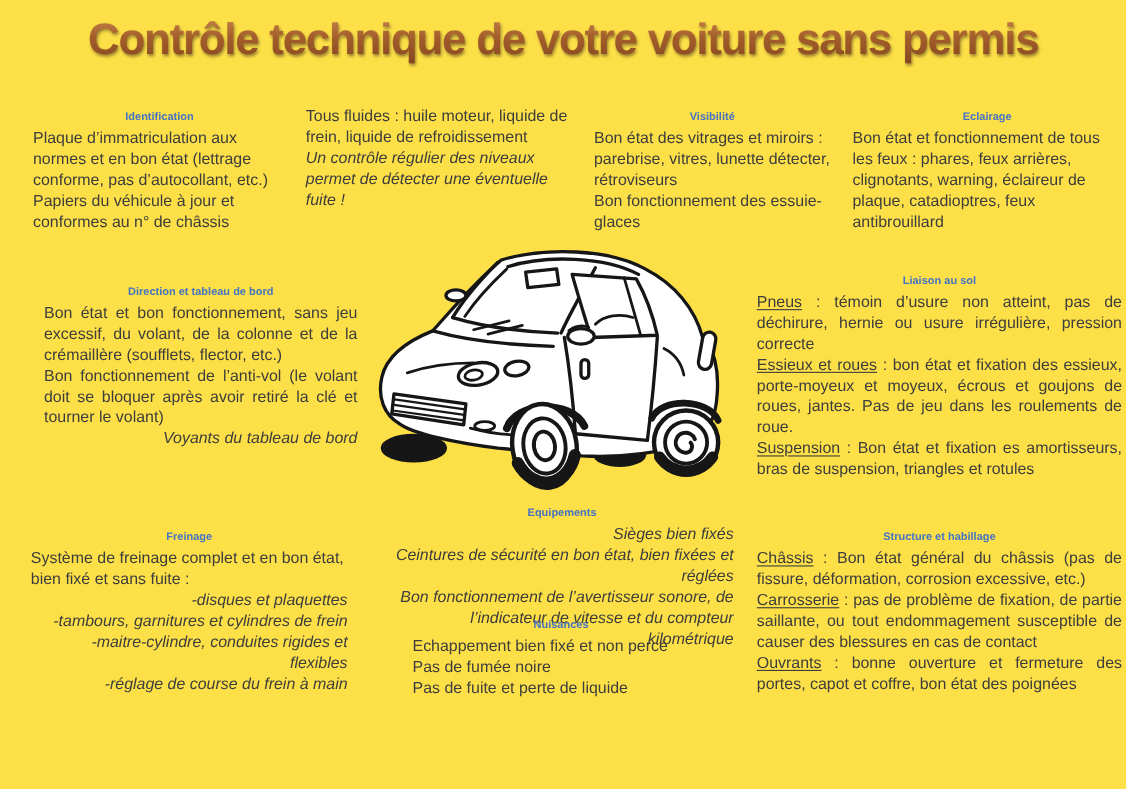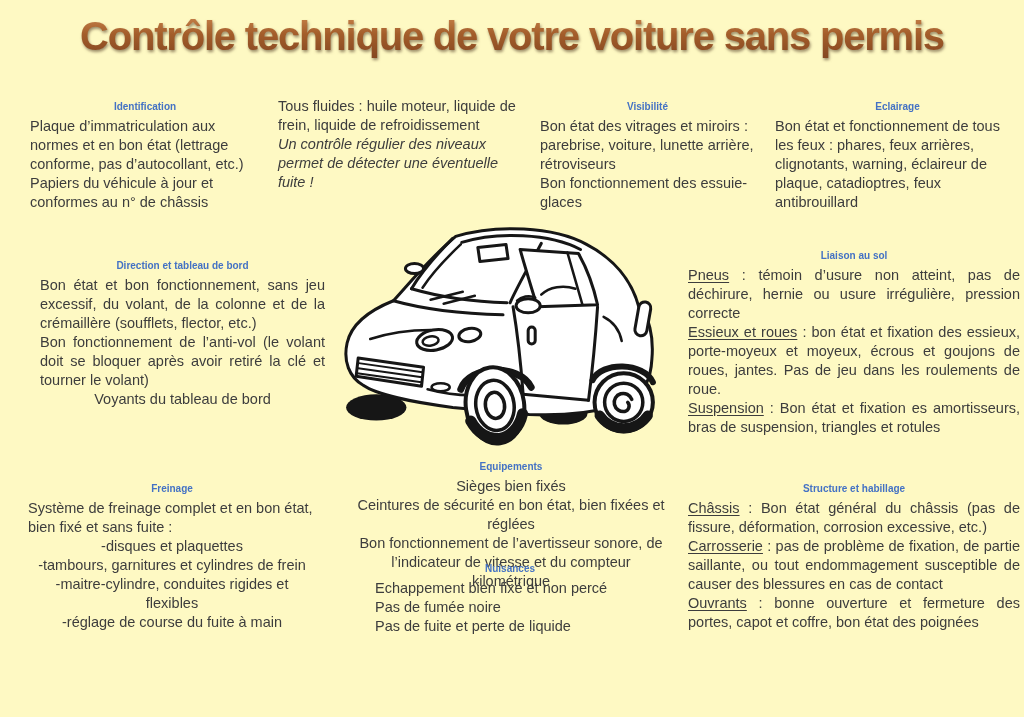--- a/index.html
+++ b/index.html
@@ -1,36 +1,36 @@
 <!DOCTYPE html>
 <html><head>
 <meta charset="utf-8">
 <style>
   * { margin:0; padding:0; box-sizing:border-box; }
   html,body { background:#fff; }
   .page {
-    position:relative; width:1024px; height:717px; background:#fef9c3;
+    position:relative; width:1024px; height:717px; background:#fde047;
     font-family:"Liberation Sans", sans-serif; overflow:hidden;
   }
   .title {
     position:absolute; left:0; top:14px; width:1024px; text-align:center;
     font-size:40px; font-weight:700; letter-spacing:-1.2px;
     background:linear-gradient(180deg,#c9854d 0%, #a35d2a 45%, #834620 100%);
     -webkit-background-clip:text; background-clip:text;
     color:transparent; -webkit-text-fill-color:transparent;
     filter:drop-shadow(1px 2px 1.5px rgba(70,45,25,0.55));
   }
   .sec { position:absolute; }
   .sec h2 {
     font-size:10px; line-height:19px; font-weight:700; color:#4472c4;
     text-align:center; margin-bottom:1px;
   }
   .p { font-size:14.5px; line-height:19px; color:#3d3d3d; }
   .p.center { }
-  .p.left { text-align:center; }
+  .p.left { text-align:right;font-style:italic; }
   .p.justify { text-align:justify; }
   .p.italic { font-style:italic; }
   .lead { text-decoration:underline; text-underline-offset:2px; }
 
   #sec-identification { left:30px;  top:97px;  width:230px; }
   #sec-niveaux        { left:278px; top:97px;  width:240px; }
   #sec-visibilite     { left:540px; top:97px;  width:215px; }
   #sec-eclairage      { left:775px; top:97px;  width:245px; }
   #sec-direction      { left:40px;  top:256px; width:285px; }
   #sec-liaison        { left:688px; top:246px; width:332px; }
@@ -60,21 +60,21 @@
   <section class="sec" id="sec-niveaux">
     <div class="body">
         <div class="p center">Tous fluides : huile moteur, liquide de frein, liquide de refroidissement</div>
         <div class="p center italic">Un contrôle régulier des niveaux permet de détecter une éventuelle fuite !</div>
       </div>
   </section>
 
   <section class="sec" id="sec-visibilite">
     <h2>Visibilité</h2>
     <div class="body">
-        <div class="p center">Bon état des vitrages et miroirs : parebrise, voiture, lunette arrière, rétroviseurs</div>
+        <div class="p center">Bon état des vitrages et miroirs : parebrise, vitres, lunette détecter, rétroviseurs</div>
         <div class="p center">Bon fonctionnement des essuie-glaces</div>
       </div>
   </section>
 
   <section class="sec" id="sec-eclairage">
     <h2>Eclairage</h2>
     <div class="body">
         <div class="p center">Bon état et fonctionnement de tous les feux : phares, feux arrières, clignotants, warning, éclaireur de plaque, catadioptres, feux antibrouillard</div>
       </div>
   </section>
@@ -97,21 +97,21 @@
       </div>
   </section>
 
   <section class="sec" id="sec-freinage">
     <h2>Freinage</h2>
     <div class="body">
         <div class="p center">Système de freinage complet et en bon état, bien fixé et sans fuite :</div>
         <div class="p left">-disques et plaquettes</div>
         <div class="p left">-tambours, garnitures et cylindres de frein</div>
         <div class="p left">-maitre-cylindre, conduites rigides et flexibles</div>
-        <div class="p left">-réglage de course du fuite à main</div>
+        <div class="p left">-réglage de course du frein à main</div>
       </div>
   </section>
 
   <section class="sec" id="sec-equipements">
     <h2>Equipements</h2>
     <div class="body">
         <div class="p left">Sièges bien fixés</div>
         <div class="p left">Ceintures de sécurité en bon état, bien fixées et réglées</div>
         <div class="p left">Bon fonctionnement de l’avertisseur sonore, de l’indicateur de vitesse et du compteur kilométrique</div>
       </div>

